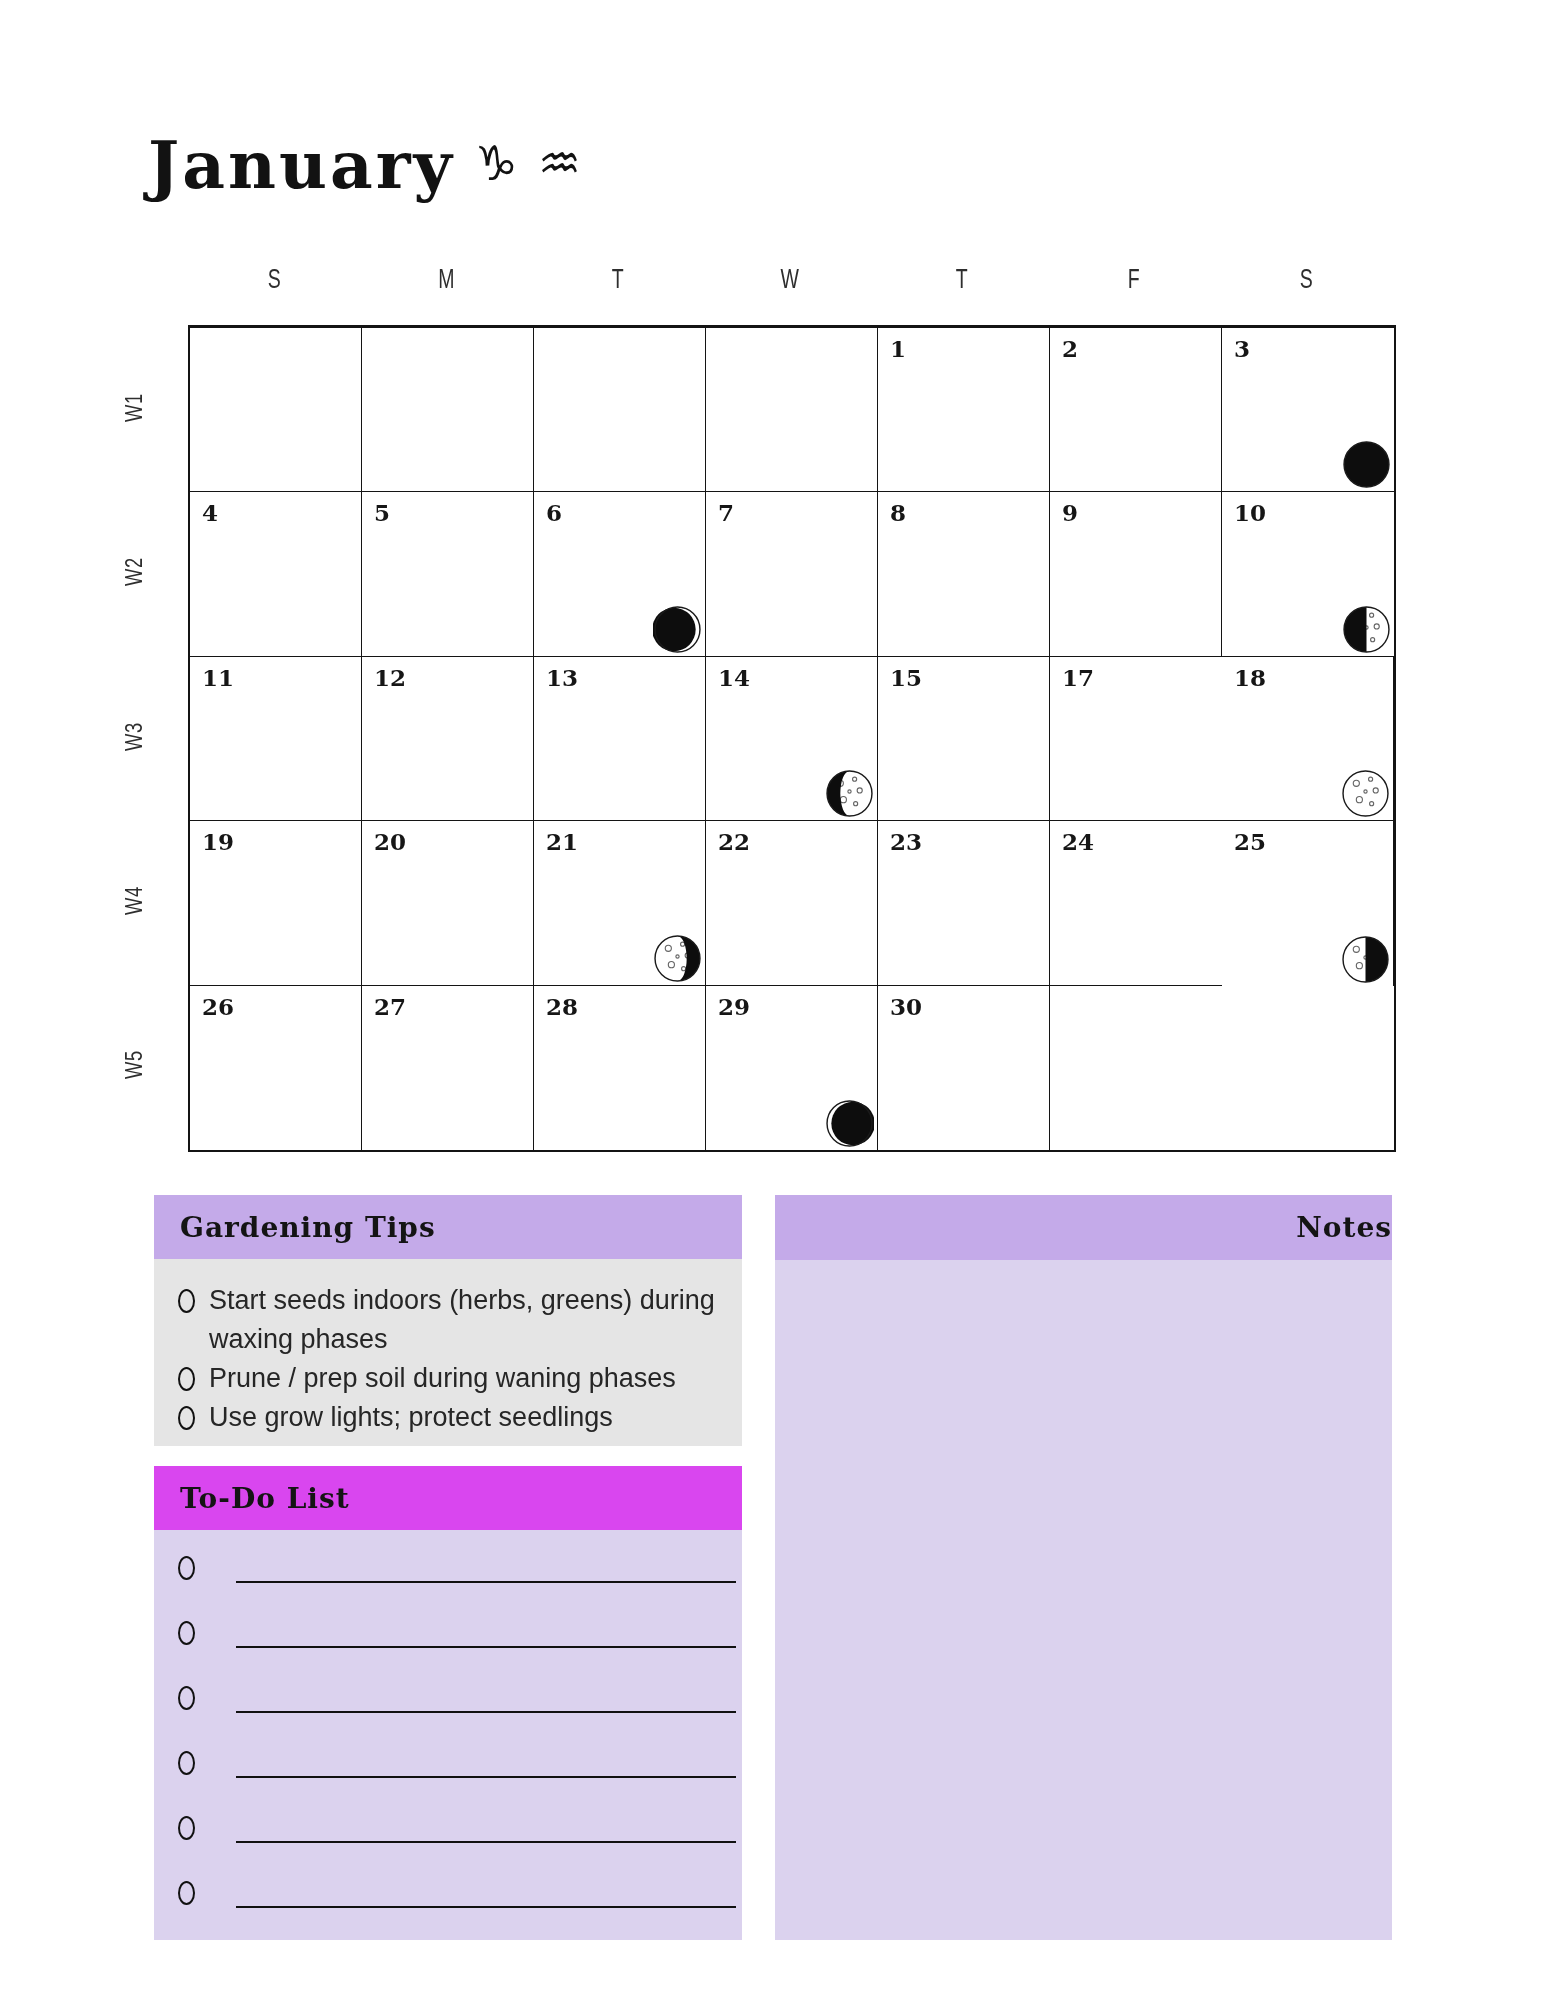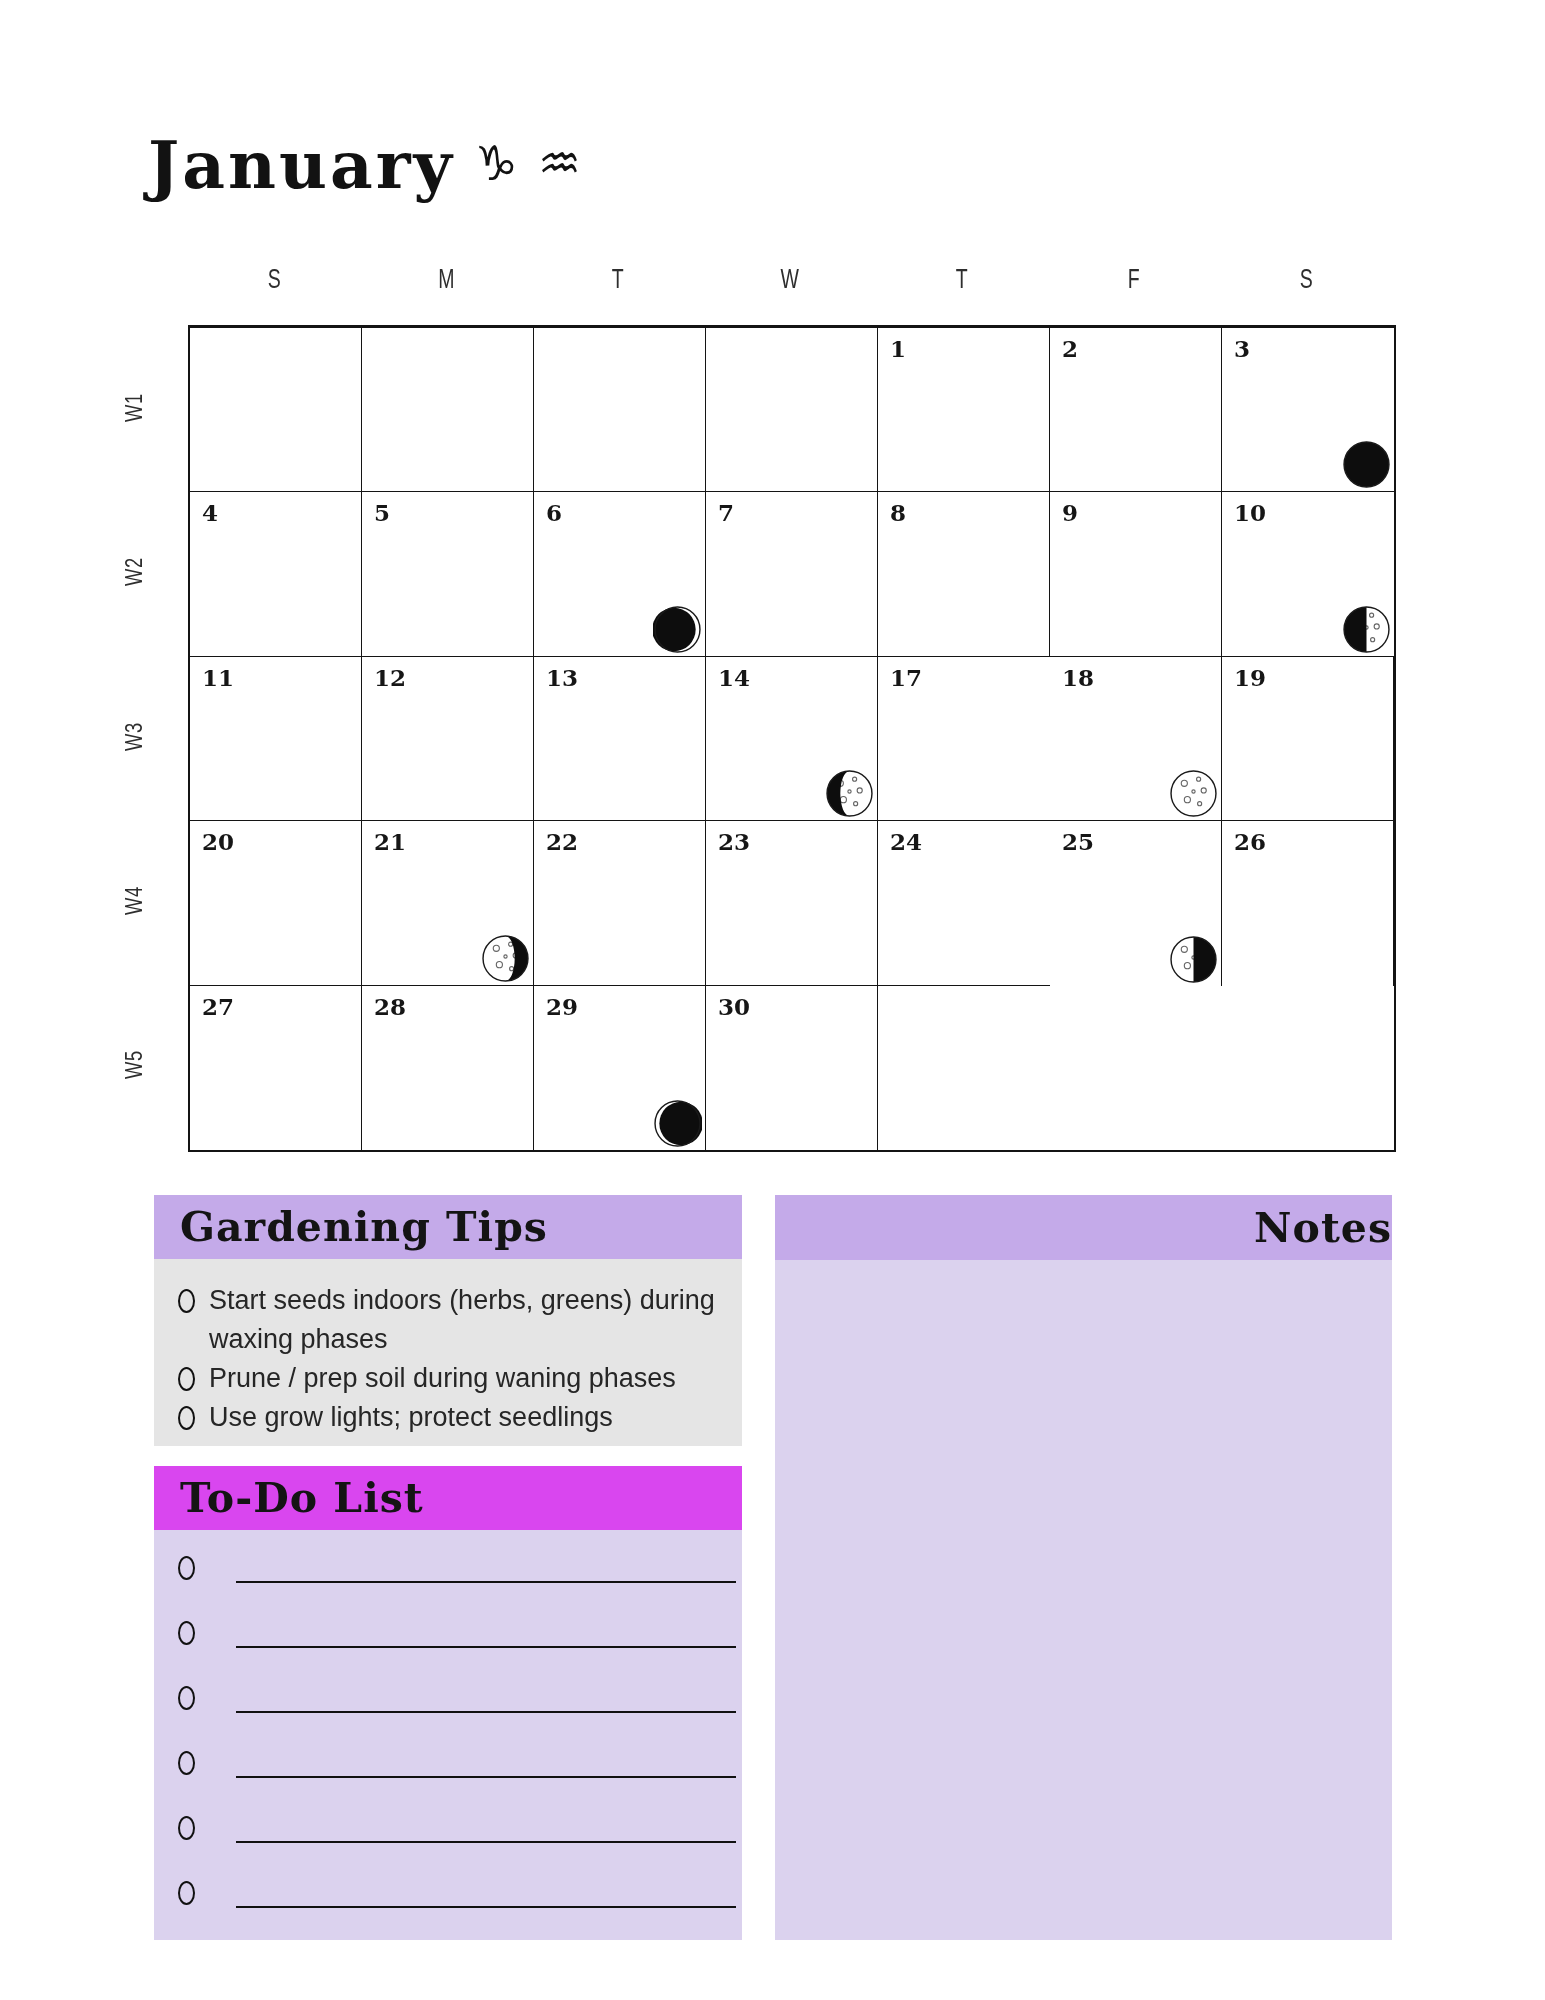--- a/index.html
+++ b/index.html
@@ -32,21 +32,21 @@
   .cal-cell{position:relative;border-right:1.5px solid #141414;border-bottom:1.5px solid #141414;}
   .cal-cell.lastcol{border-right:none;}
   .cal-cell.lastrow{border-bottom:none;}
   .date-num{position:absolute;left:12px;top:7px;font-family:"DejaVu Serif",serif;
             font-weight:700;font-size:23px;color:#161616;}
   .moon{position:absolute;right:3px;bottom:2px;width:49px;height:49px;}
 
   
   .panel{position:absolute;}
   .panel-header{height:64px;display:flex;align-items:center;padding-left:26px;}
-  .panel-title{font-family:"DejaVu Serif",serif;font-weight:900;font-size:41px;
+  .panel-title{font-family:"DejaVu Serif",serif;font-weight:900;font-size:28px;
                letter-spacing:1px;color:#141414;}
   .panel-body{width:100%;}
 
   .tips-panel{left:154px;top:1195px;width:588px;height:251px;}
   .tips-panel .panel-body{height:187px;}
   .tips-list{margin:0;padding:22px 18px 0 18px;list-style:none;font-size:27px;line-height:39px;color:#262626;}
   .tips-list li{position:relative;padding-left:37px;}
   .oval-bullet{box-sizing:border-box;display:inline-block;width:17px;height:24px;
                border:2.5px solid #111;border-radius:50%;background:transparent;}
   .tips-list .oval-bullet{position:absolute;left:6px;top:8px;}
@@ -206,20 +206,23 @@
               <circle cx="29" cy="10" r="2"></circle>
               <circle cx="34" cy="21" r="2.5"></circle>
               <circle cx="18" cy="30" r="3"></circle>
               <circle cx="30" cy="34" r="2"></circle>
               <circle cx="24" cy="22" r="1.6"></circle>
             </g>
             <path d="M24 2 A22 22 0 0 0 24 46 A9 22 0 0 1 24 2 Z" fill="#0d0d0d"></path>
             <circle cx="24" cy="24" r="22" fill="none" stroke="#1a1a1a" stroke-width="1.4"></circle>
           </svg></span>
       </div>
+      <div class="cal-cell">
+        <span class="date-num">15</span>
+      </div>
       <div class="cal-cell lastcol">
         <span class="date-num">17</span>
       </div>
       <div class="cal-cell">
         <span class="date-num">18</span>
         <span class="moon"><svg viewBox="0 0 48 48" xmlns="http://www.w3.org/2000/svg">
             <circle cx="24" cy="24" r="22" fill="#ffffff"></circle>
             <g fill="none" stroke="#4a4a4a" stroke-width="1.1" opacity=".85">
               <circle cx="15" cy="14" r="3"></circle>
               <circle cx="29" cy="10" r="2"></circle>

